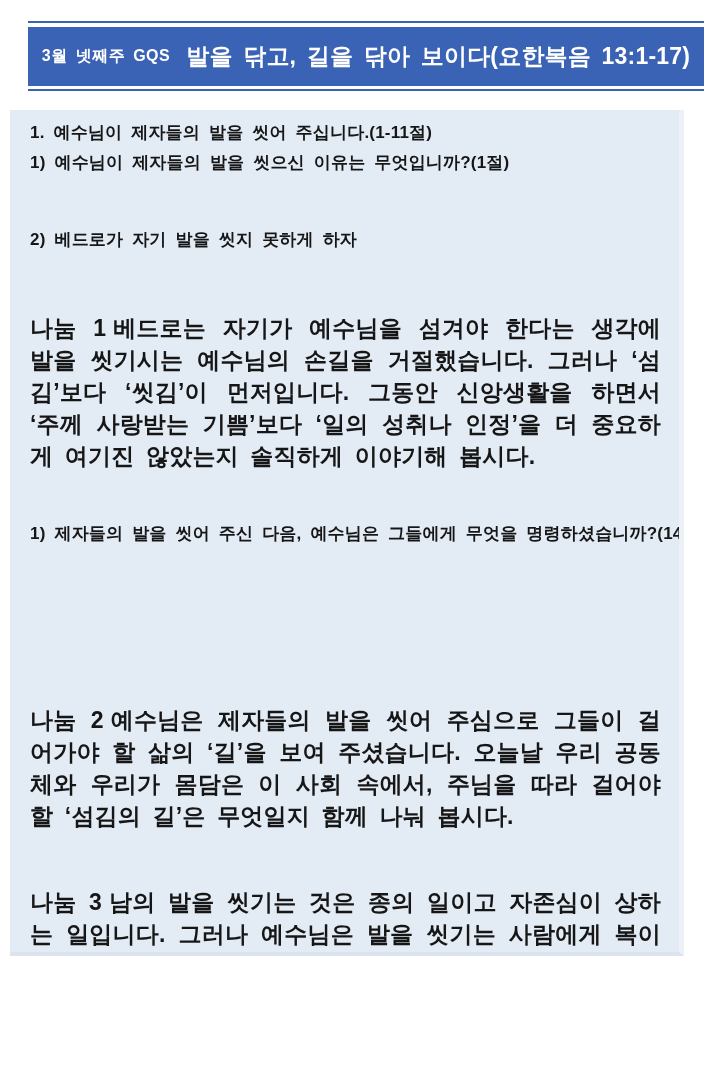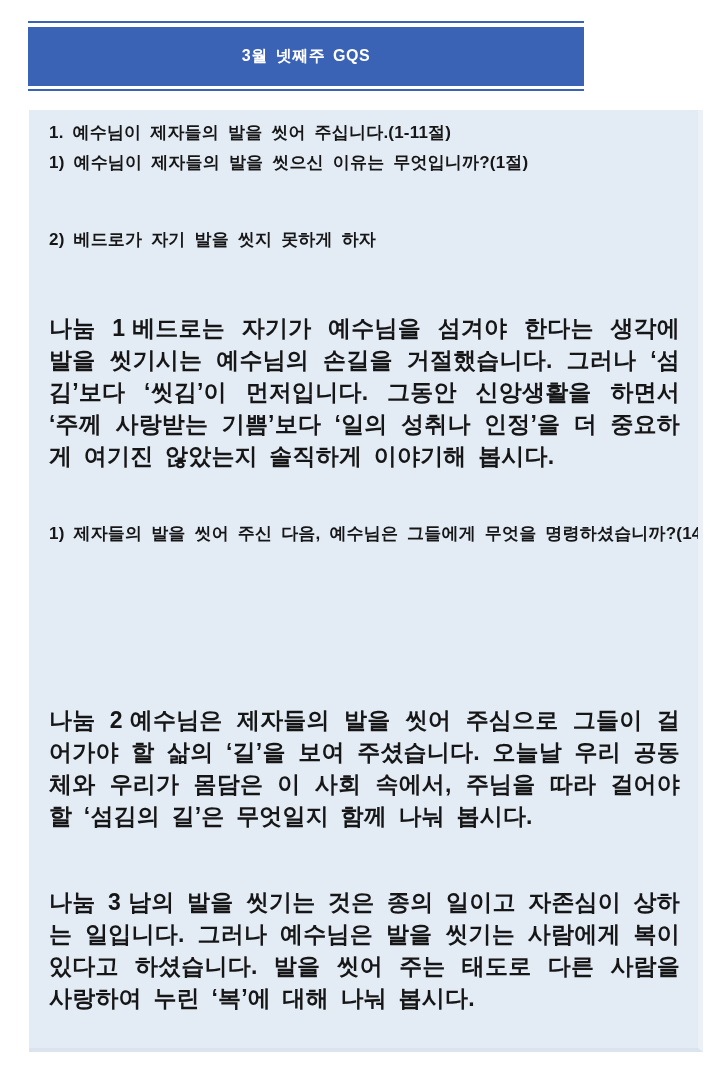--- a/index.html
+++ b/index.html
@@ -14,43 +14,43 @@
   body{
     width:723px;height:1087px;
     background:var(--page-bg);
     position:relative;
     font-family:"Liberation Sans",sans-serif;
     color:var(--text);
     overflow:hidden;
   }
   
   .banner{
-    position:absolute;left:28px;top:21px;width:556px;
+    position:absolute;left:28px;top:21px;width:676px;
   }
   .banner .rule{
     height:2px;background:var(--banner-blue);
   }
   .banner-fill{
     height:59px;margin:4px 0 3px 0;
     background:var(--banner-blue);
     display:flex;align-items:center;justify-content:center;
     gap:16px;
     color:var(--banner-text);
     white-space:nowrap;
   }
   .week{
     font-size:16px;font-weight:bold;letter-spacing:0.5px;word-spacing:3px;
   }
   .lesson-title{
     font-size:23px;font-weight:bold;letter-spacing:0.2px;word-spacing:4px;
   }
   
   .sheet{
-    position:absolute;left:29px;top:110px;
-    width:674px;height:942px;
+    position:absolute;left:10px;top:110px;
+    width:674px;height:846px;
     background:var(--sheet-bg);
     border-right:5px solid #ecf1f8;
     border-bottom:4px solid #dbe3ef;
     padding:8px 18px 0 20px;
     overflow:hidden;
   }
   .q{
     margin:0;
     font-size:17px;font-weight:bold;
     line-height:30px;
@@ -73,20 +73,21 @@
   .sp-54{height:54px;}
   .sp-57{height:57px;}
 </style>
 </head>
 <body>
 
 <header class="banner">
   <div class="rule"></div>
   <div class="banner-fill">
     <span class="week">3월 넷째주 GQS</span>
+    <span class="lesson-title">발을 닦고, 길을 닦아 보이다(요한복음 13:1-17)</span>
   </div>
   <div class="rule"></div>
 </header>
 
 <main class="sheet">
 
   <p class="q">1. 예수님이 제자들의 발을 씻어 주십니다.(1-11절)</p>
   <p class="q">1) 예수님이 제자들의 발을 씻으신 이유는 무엇입니까?(1절)</p>
 
   <div class="answer-space sp-47"></div>

